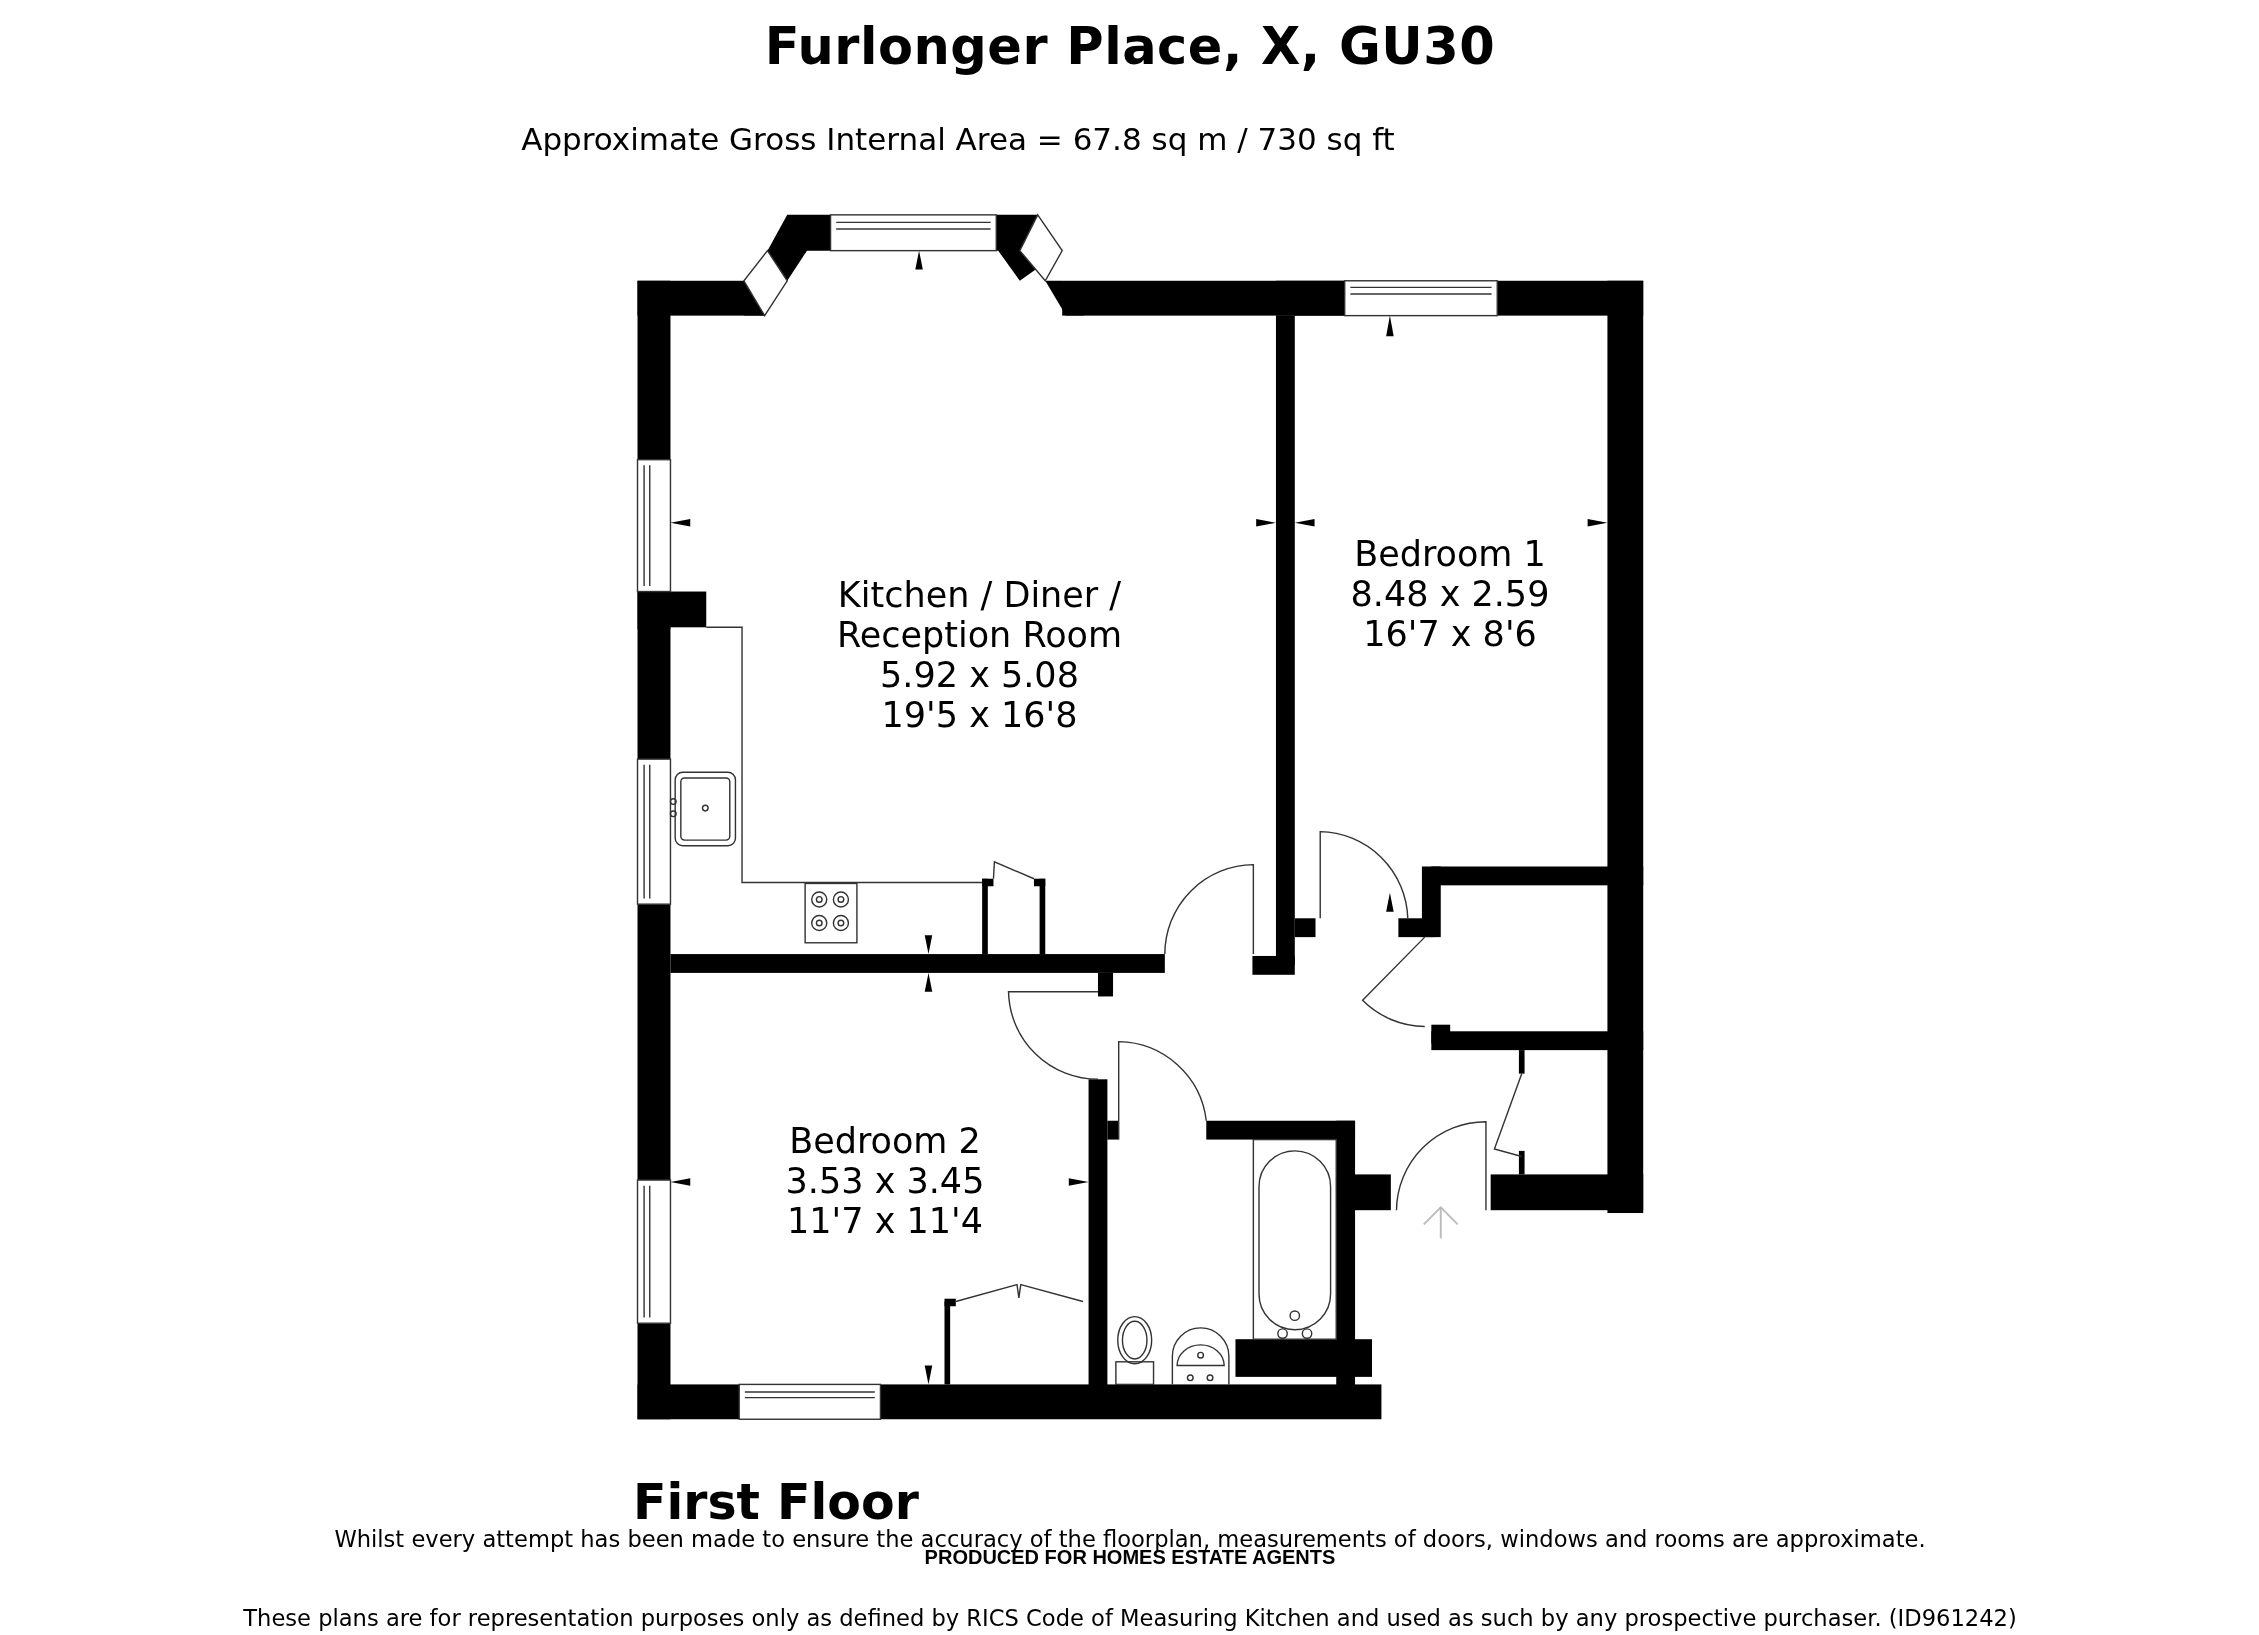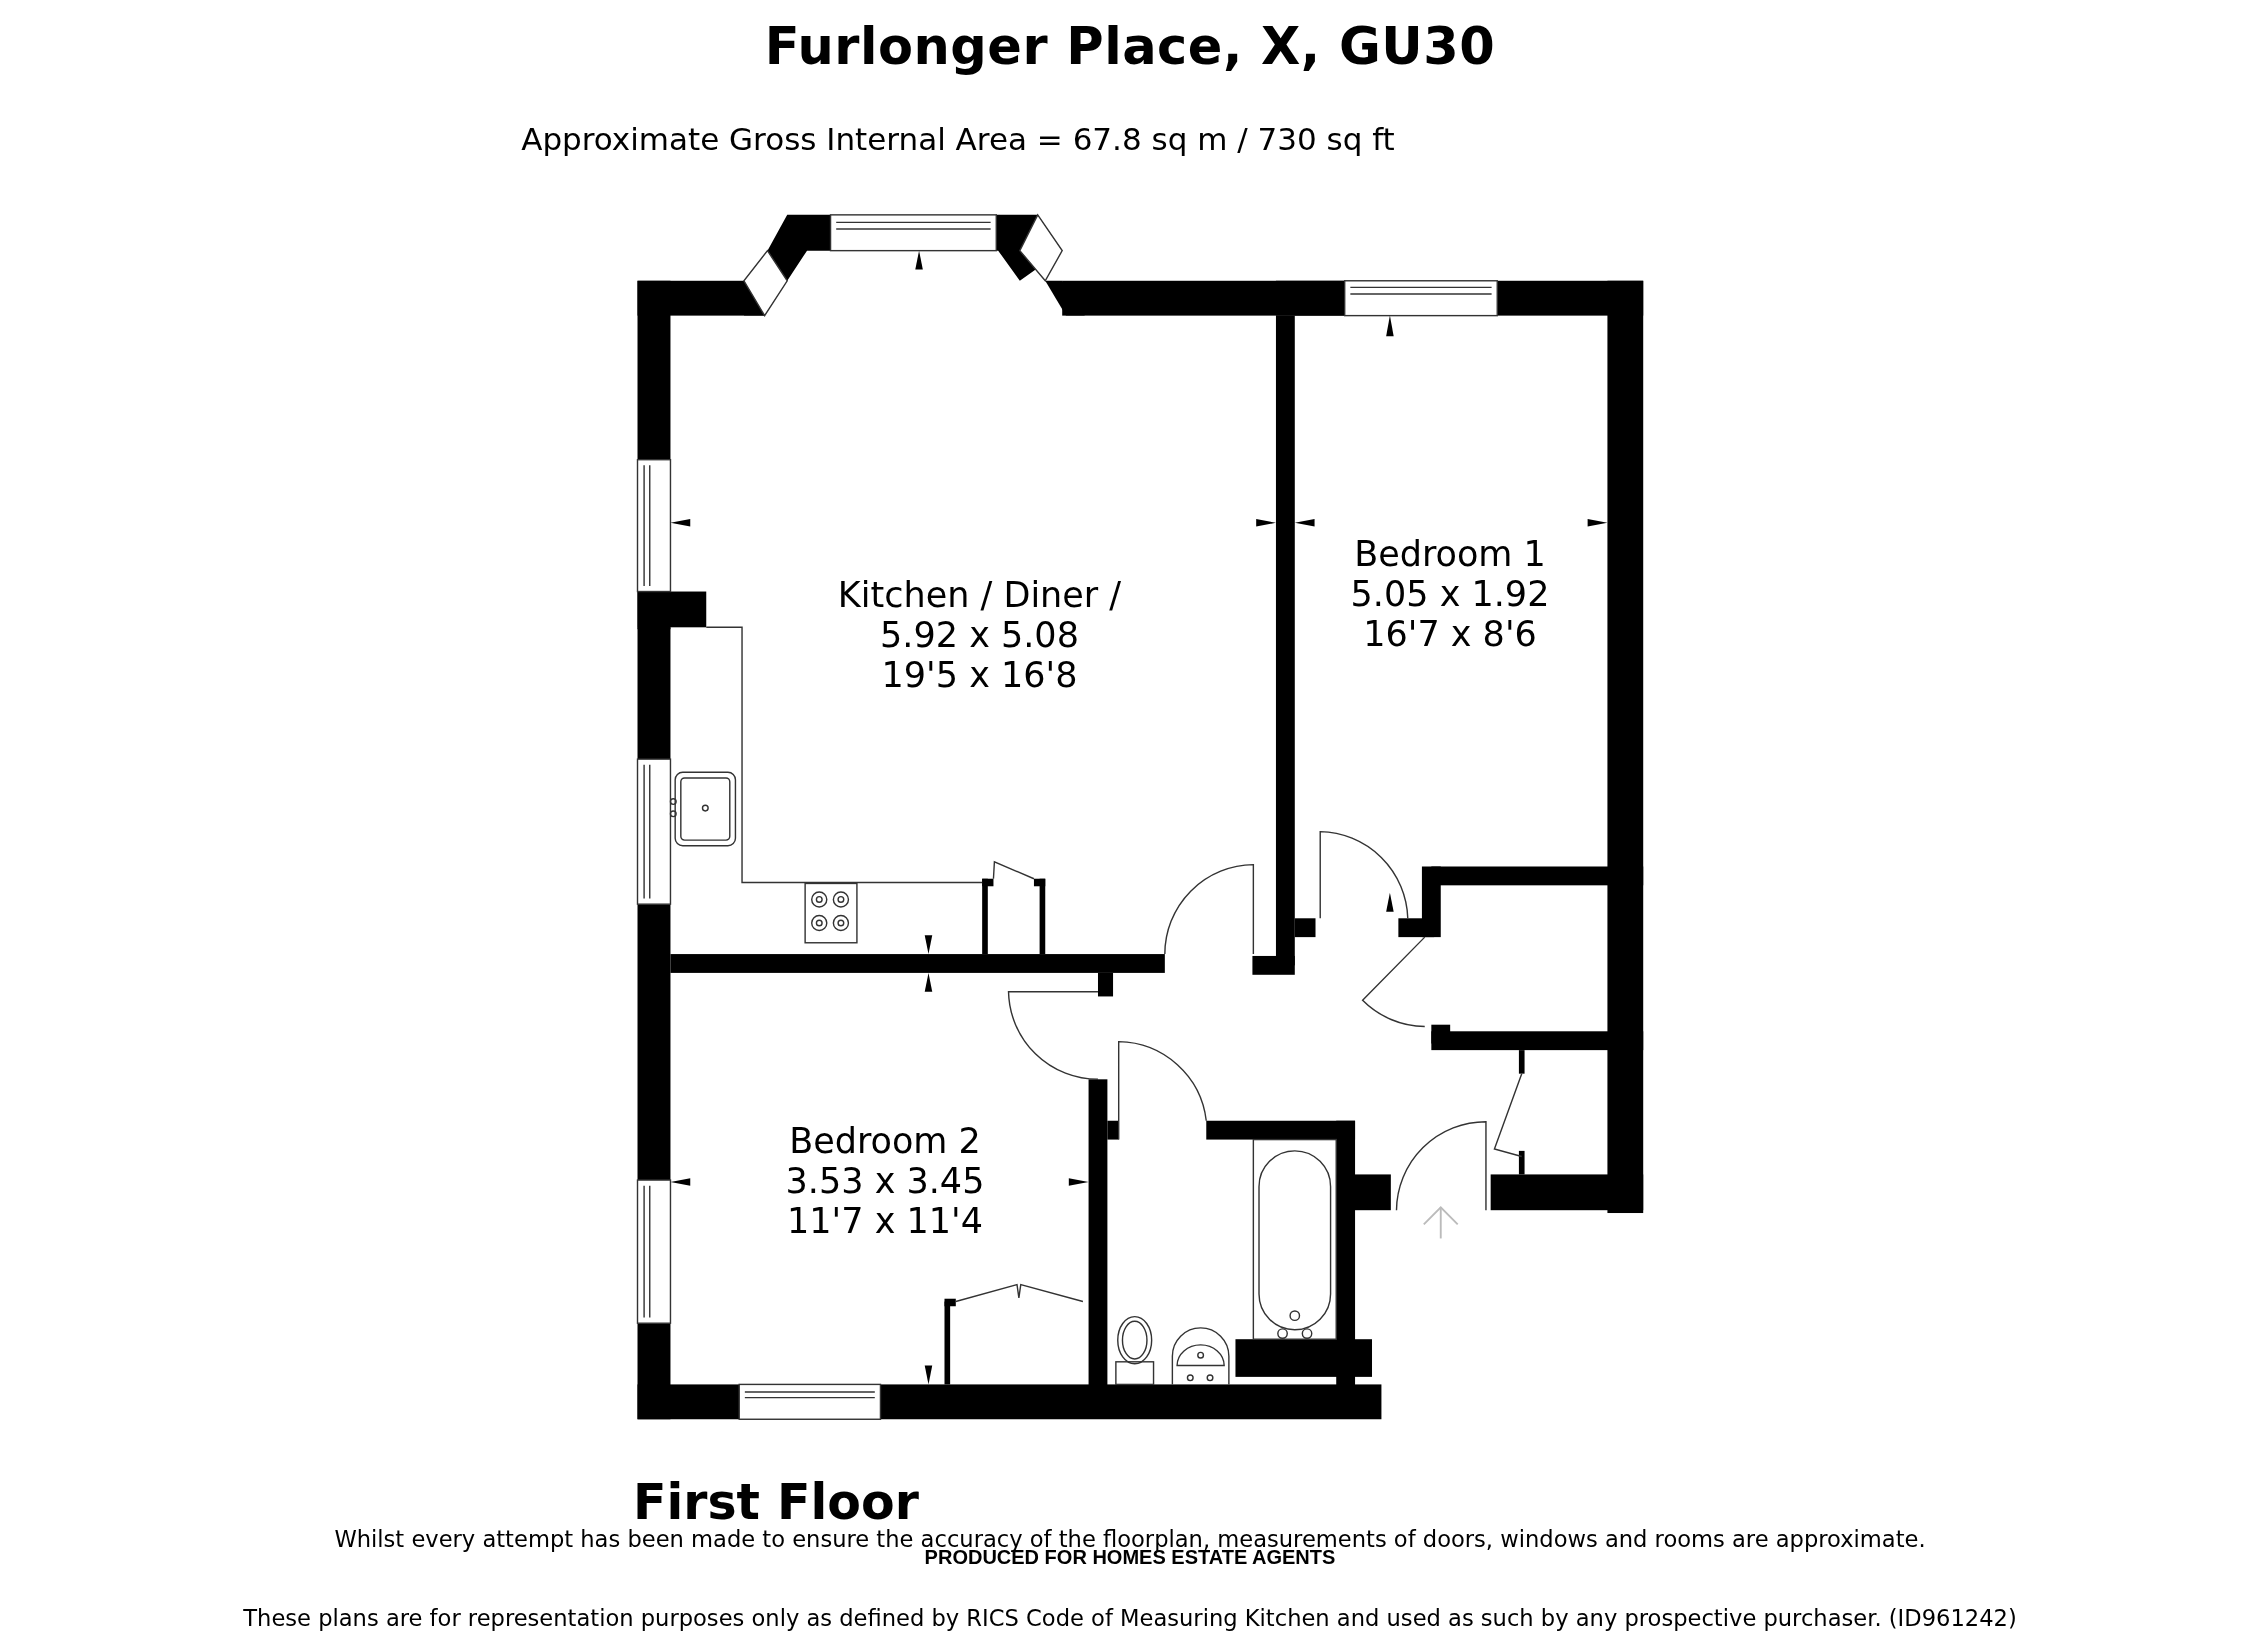--- a/index.html
+++ b/index.html
@@ -207,27 +207,28 @@
   </g>
 
   <g fill="none" stroke="#bbb" stroke-width="2">
     <polyline points="1512,1300 1530,1282 1548,1300"></polyline>
     <line x1="1530" y1="1282" x2="1530" y2="1315"></line>
   </g>
 </svg>
 
 <div class="room-label" style="left:782px; top:575px; width:395px;">
   <div>Kitchen / Diner /</div>
+  <div>Reception Room</div>
   <div>5.92 x 5.08</div>
   <div>19'5 x 16'8</div>
 </div>
 
 <div class="room-label" style="left:1309px; top:534px; width:282px;">
   <div>Bedroom 1</div>
-  <div>5.05 x 1.92</div>
+  <div>8.48 x 2.59</div>
   <div>16'7 x 8'6</div>
 </div>
 
 <div class="room-label" style="left:744px; top:1121px; width:282px;">
   <div>Bedroom 2</div>
   <div>3.53 x 3.45</div>
   <div>11'7 x 11'4</div>
 </div>
 
 <div class="floor-label">First Floor</div>

